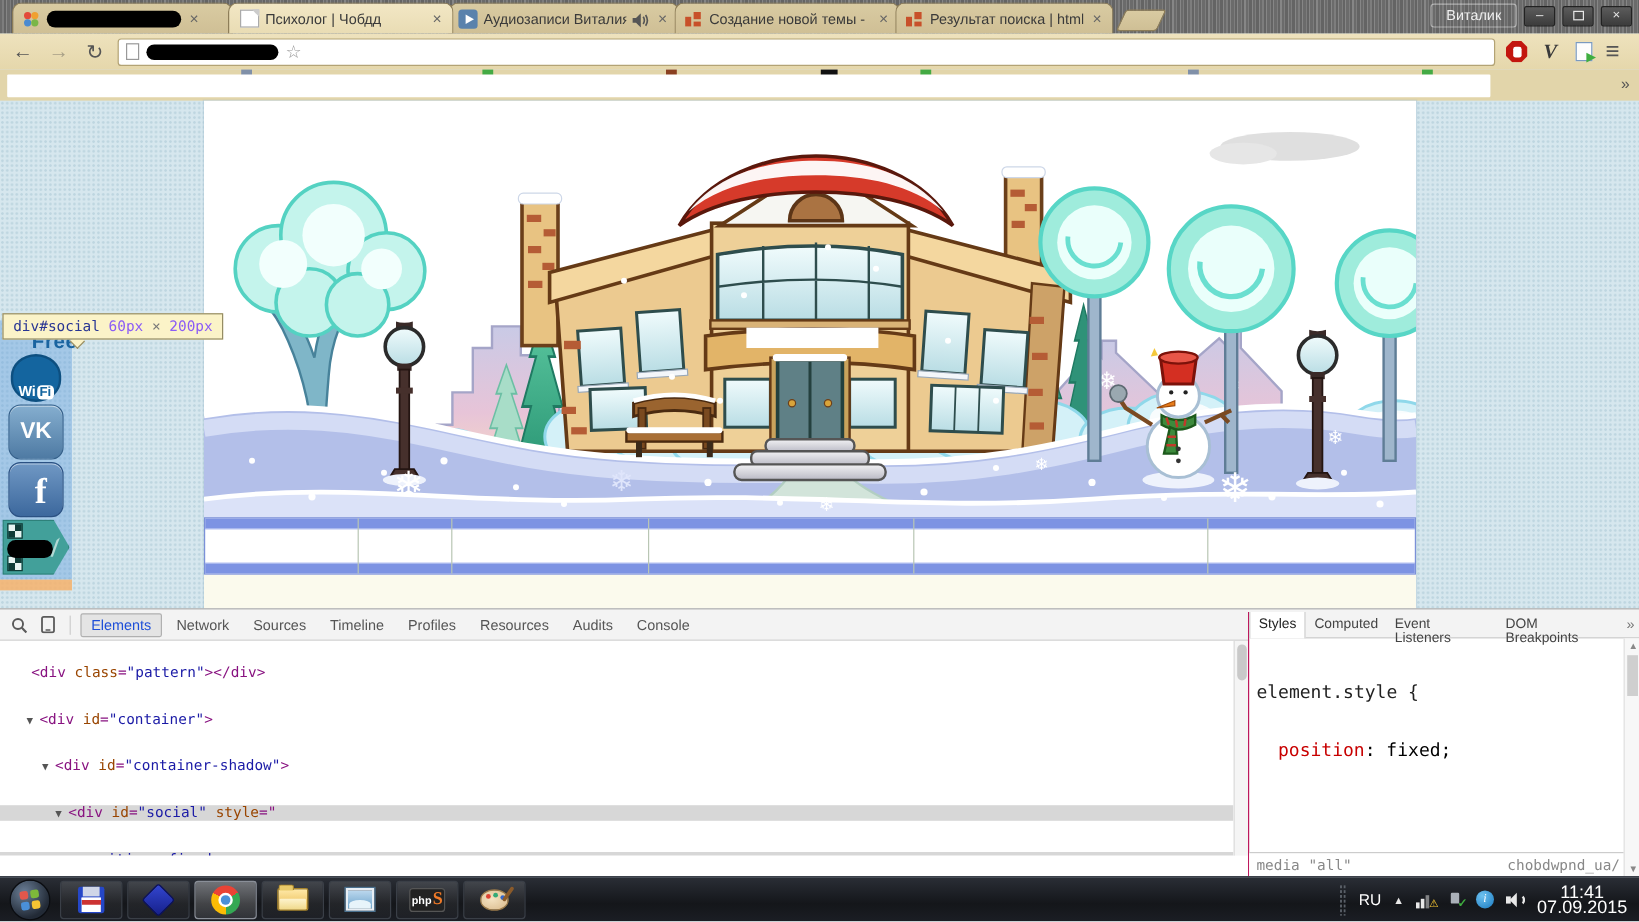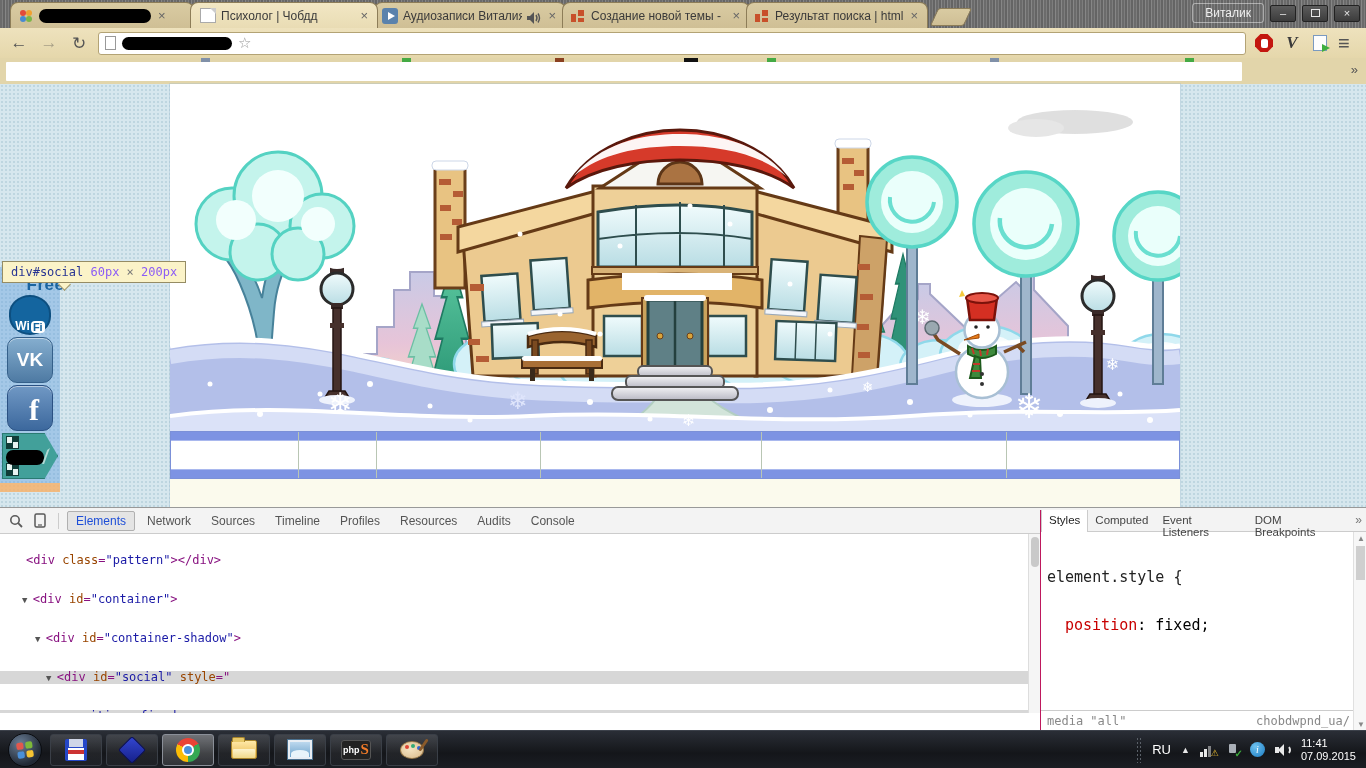--- a/index.html
+++ b/index.html
@@ -204,21 +204,21 @@
   .net-warn { position:absolute; right:-3px; bottom:-1px; color:#f5c433; font-size:9px; }
   .usb-ico { position:relative; width:14px; height:14px; }
   .usb-ico::before { content:""; position:absolute; left:3px; top:1px; width:7px; height:9px; background:#aab0b8; border-radius:1px; }
   .usb-check { position:absolute; right:-3px; bottom:-2px; color:#3fae3f; font-size:10px; font-weight:bold; }
   .info-ico { width:15px; height:15px; border-radius:50%; background:radial-gradient(circle at 35% 30%, #6ec2f0, #1a7ac0); color:#fff;
     font-size:10px; font-style:italic; font-family:"Liberation Serif",serif; display:flex; align-items:center; justify-content:center; }
   .vol-ico { position:relative; width:16px; height:14px; }
   .vol-ico::before { content:""; position:absolute; left:0; top:4px; width:4px; height:6px; background:#e8e8e8; }
   .vol-ico::after { content:""; position:absolute; left:3px; top:1px; border-right:6px solid #e8e8e8; border-top:6px solid transparent; border-bottom:6px solid transparent; }
   .vol-waves { position:absolute; right:0px; top:2px; width:5px; height:10px; border:2px solid #e8e8e8; border-left:none; border-radius:0 6px 6px 0; border-top-color:transparent; border-bottom-color:transparent; }
-  .tray-clock { text-align:left; font-size:11px; line-height:13px; }
+  .tray-clock { text-align:center; font-size:15px; line-height:13px; }
 </style>
 </head>
 <body>
 
 <div class="screen">
 
   <div class="titlebar">
     <div class="tabstrip">
       <div class="tab" style="width:184px">
         <span class="fav">

